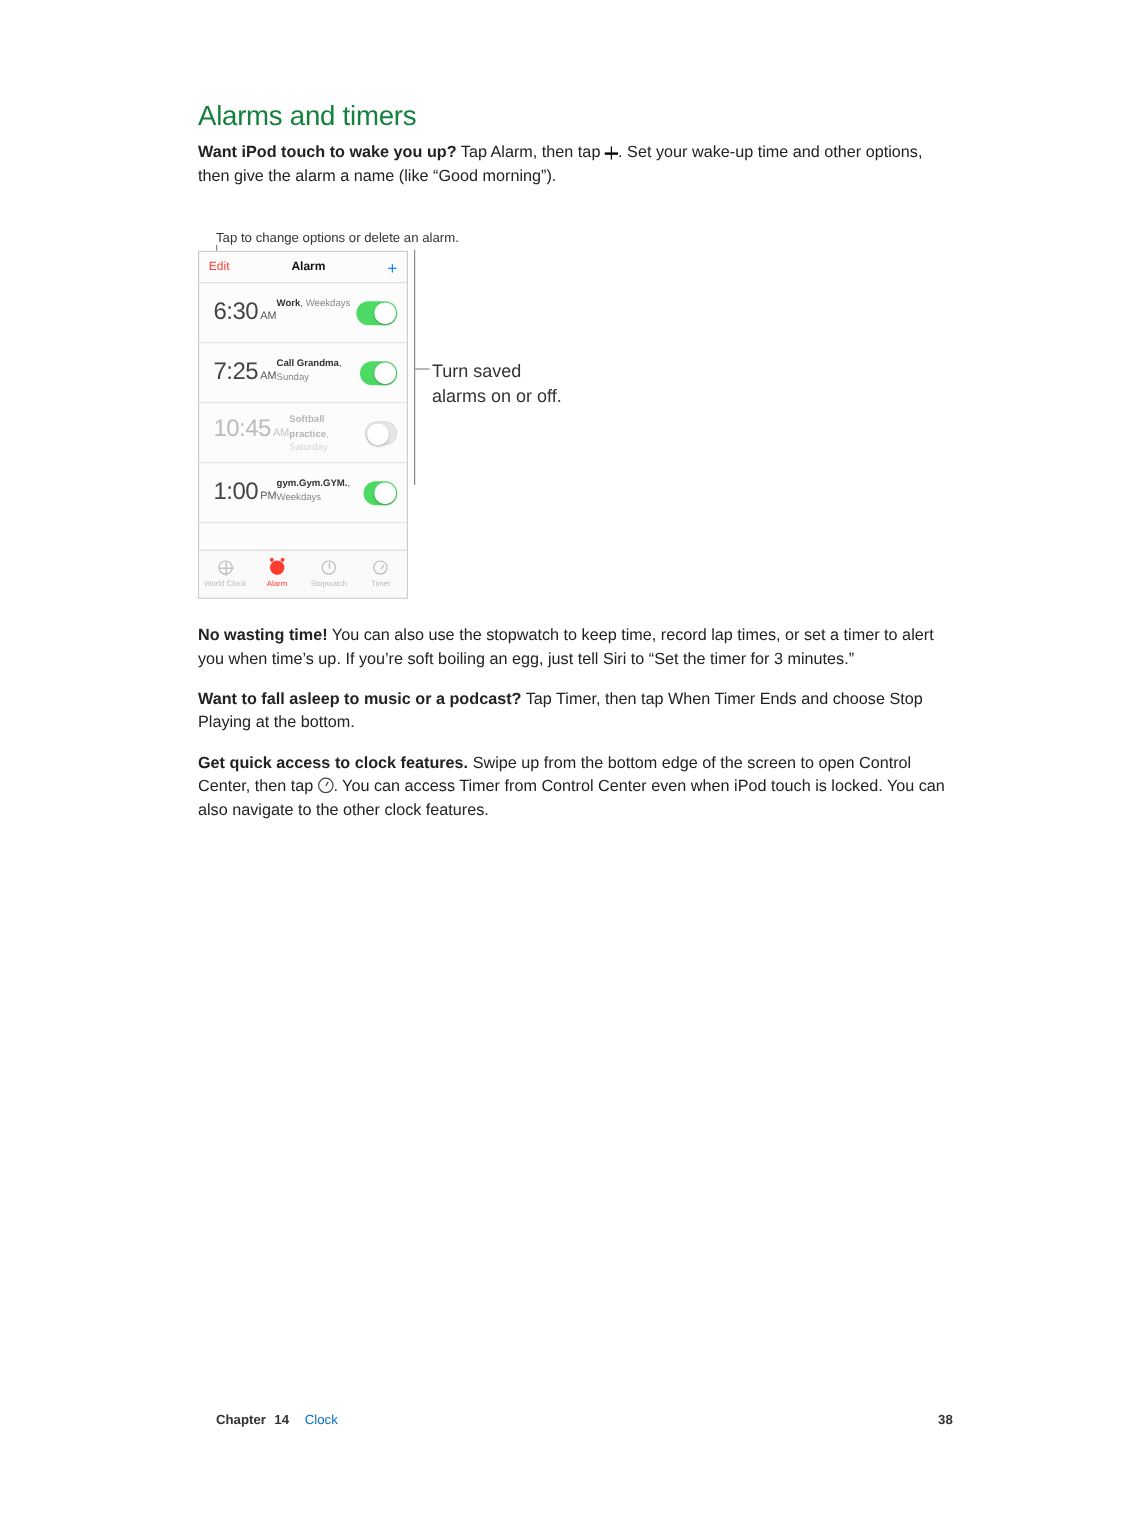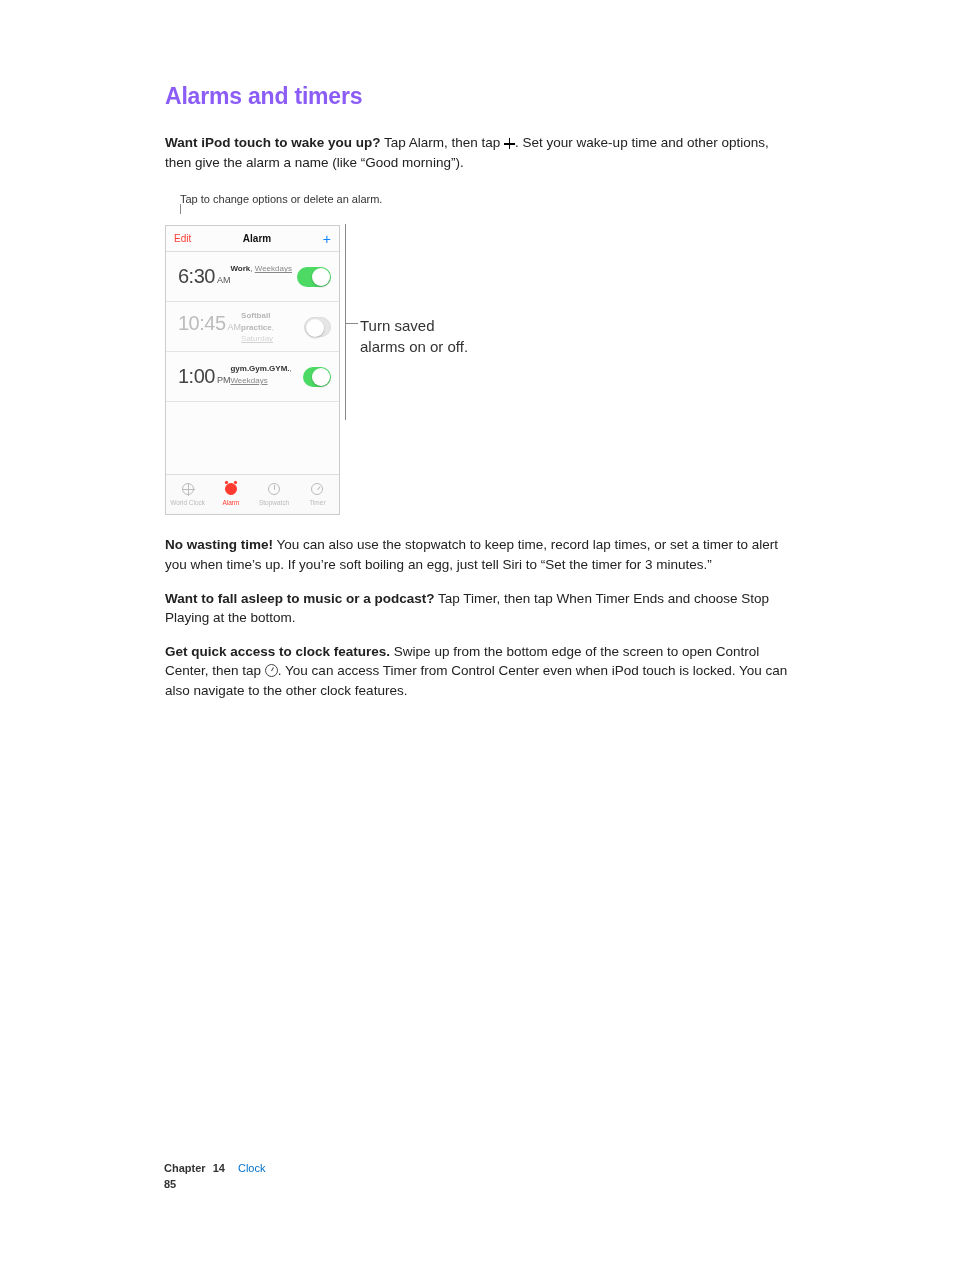--- a/index.html
+++ b/index.html
@@ -8,24 +8,24 @@
     font-size: 13.5px;
     line-height: 1.45;
     color: #000;
     background: #fff;
     width: 954px;
     height: 1265px;
     position: relative;
     padding: 80px 160px 0 165px;
   }
   h1.section-title {
-    color: #8b5cf6;
+    color: #15803d;
     font-size: 23px;
-    font-weight: 700;
-    margin-bottom: 20px;
+    font-weight: 400;
+    margin-bottom: 4px;
     letter-spacing: -0.2px;
   }
   p.body-para { margin-bottom: 14px; color: #222; }
   strong.lede { font-weight: 600; }
   .plus-inline {
     display: inline-block;
     position: relative;
     top: 2px;
     width: 11px; height: 11px;
   }
@@ -40,21 +40,21 @@
     border-radius:50%; position:relative; top:2px;
   }
   .timer-inline::before {
     content:""; position:absolute; width:1px; height:4px; background:#444;
     left:5px; top:2px; transform-origin: bottom; transform: rotate(30deg);
   }
 
   
   .illus-wrap { position: relative; margin: 20px 0 18px 0; width: 480px; height: 325px; }
   .callout-top {
-    position:absolute; left:15px; top:0; font-size:11px; color:#333;text-align:center;
+    position:absolute; left:15px; top:16px; font-size:11px; color:#333;text-align:center;
   }
   .callout-top .tick {
     position:absolute; left:0; top:12px; width:1px; height:10px; background:#888;
   }
   .callout-right {
     position:absolute; left:195px; top:124px; font-size:15px; color:#333; line-height:1.35;
   }
   .callout-right .line {
     position:absolute; left:-14px; top:7px; width:12px; height:1px; background:#888;
   }
@@ -76,21 +76,21 @@
   .phone-header .plus { color:#0b84ff; font-size:14px; font-weight:300; }
   .alarm-row {
     height:50px; border-bottom:1px solid #e3e3e3; display:flex;
     align-items:center; justify-content:space-between; padding:0 8px 0 12px;
   }
   .alarm-row.off .atime, .alarm-row.off .ampm, .alarm-row.off .alabel-wrap { opacity:0.35; }
   .atime { font-size:20px; font-weight:200; color:#444; letter-spacing:-0.5px; }
   .ampm { font-size:9px; font-weight:400; color:#555; margin-left:2px; }
   .alabel-wrap { font-size:8px; color:#555; margin-top:1px; }
   .alabel-wrap .name { font-weight:600; color:#333; }
-  .alabel-wrap .rep { color:#888;text-decoration:underline; }
+  .alabel-wrap .rep { color:#888; }
   .left-col { display:flex; flex-direction:row; justify-content:center; }
   .switch {
     width:34px; height:20px; border-radius:10px; position:relative;
   }
   .switch.on { background:#4cd964; }
   .switch.off { background:#e6e6e6; border:1px solid #ddd; }
   .switch .knob {
     position:absolute; width:18px; height:18px; border-radius:50%;
     background:#fff; top:1px; box-shadow:0 1px 2px rgba(0,0,0,0.25);
   }
@@ -116,24 +116,23 @@
   }
   .alarm-ic::before{ left:-1px; transform:rotate(-30deg);}
   .alarm-ic::after{ right:-1px; transform:rotate(30deg);}
   .sw-ic { width:12px; height:12px; border:1px solid #bbb; border-radius:50%; position:relative;}
   .sw-ic::before{content:"";position:absolute;left:5px;top:1px;width:1px;height:5px;background:#bbb;}
   .tm-ic { width:12px; height:12px; border:1px solid #bbb; border-radius:50%; position:relative;}
   .tm-ic::before{content:"";position:absolute;left:5px;top:2px;width:1px;height:4px;background:#bbb;transform-origin:bottom;transform:rotate(40deg);}
 
   
   .footer {
-    position:absolute; bottom:72px; left:164px; right:160px;
+    position:absolute; bottom:72px; left:180px; right:160px;
     display:flex; justify-content:space-between; align-items:baseline;
     font-size:11px;
-    flex-direction:column;
   }
   .footer .left { color:#333; }
   .footer .left .chap { font-weight:600; }
   .footer .left .title { color:#0070c9; margin-left:10px; }
   .footer .right { font-weight:600; color:#333; }
 </style>
 </head>
 <body>
 
 <h1 class="section-title">Alarms and timers</h1>
@@ -163,20 +162,29 @@
     <div class="alarm-row">
       <div class="left-col">
         <div><span class="atime">6:30</span><span class="ampm">AM</span></div>
         <div class="alabel-wrap"><span class="name">Work</span>, <span class="rep">Weekdays</span></div>
       </div>
       <div class="switch on">
           <div class="knob"></div>
         </div>
     </div>
 
+    <div class="alarm-row">
+      <div class="left-col">
+        <div><span class="atime">7:25</span><span class="ampm">AM</span></div>
+        <div class="alabel-wrap"><span class="name">Call Grandma</span>, <span class="rep">Sunday</span></div>
+      </div>
+      <div class="switch on">
+          <div class="knob"></div>
+        </div>
+    </div>
 
     <div class="alarm-row off">
       <div class="left-col">
         <div><span class="atime">10:45</span><span class="ampm">AM</span></div>
         <div class="alabel-wrap"><span class="name">Softball practice</span>, <span class="rep">Saturday</span></div>
       </div>
       <div class="switch off">
           <div class="knob"></div>
         </div>
     </div>
@@ -231,14 +239,14 @@
 <p class="body-para">
   <strong class="lede">Get quick access to clock features.</strong><span> Swipe up from the bottom edge of the screen to open Control Center, then tap </span><span class="timer-inline"></span><span>. You can access Timer from Control Center even when iPod touch is locked. You can also navigate to the other clock features.</span>
 </p>
 
 <div class="footer">
   <div class="left">
     <span class="chap">Chapter</span>
     <span class="chap" style="margin-left:4px;">14</span>
     <span class="title">Clock</span>
   </div>
-  <div class="right">85</div>
+  <div class="right">38</div>
 </div>
 
 </body></html>

